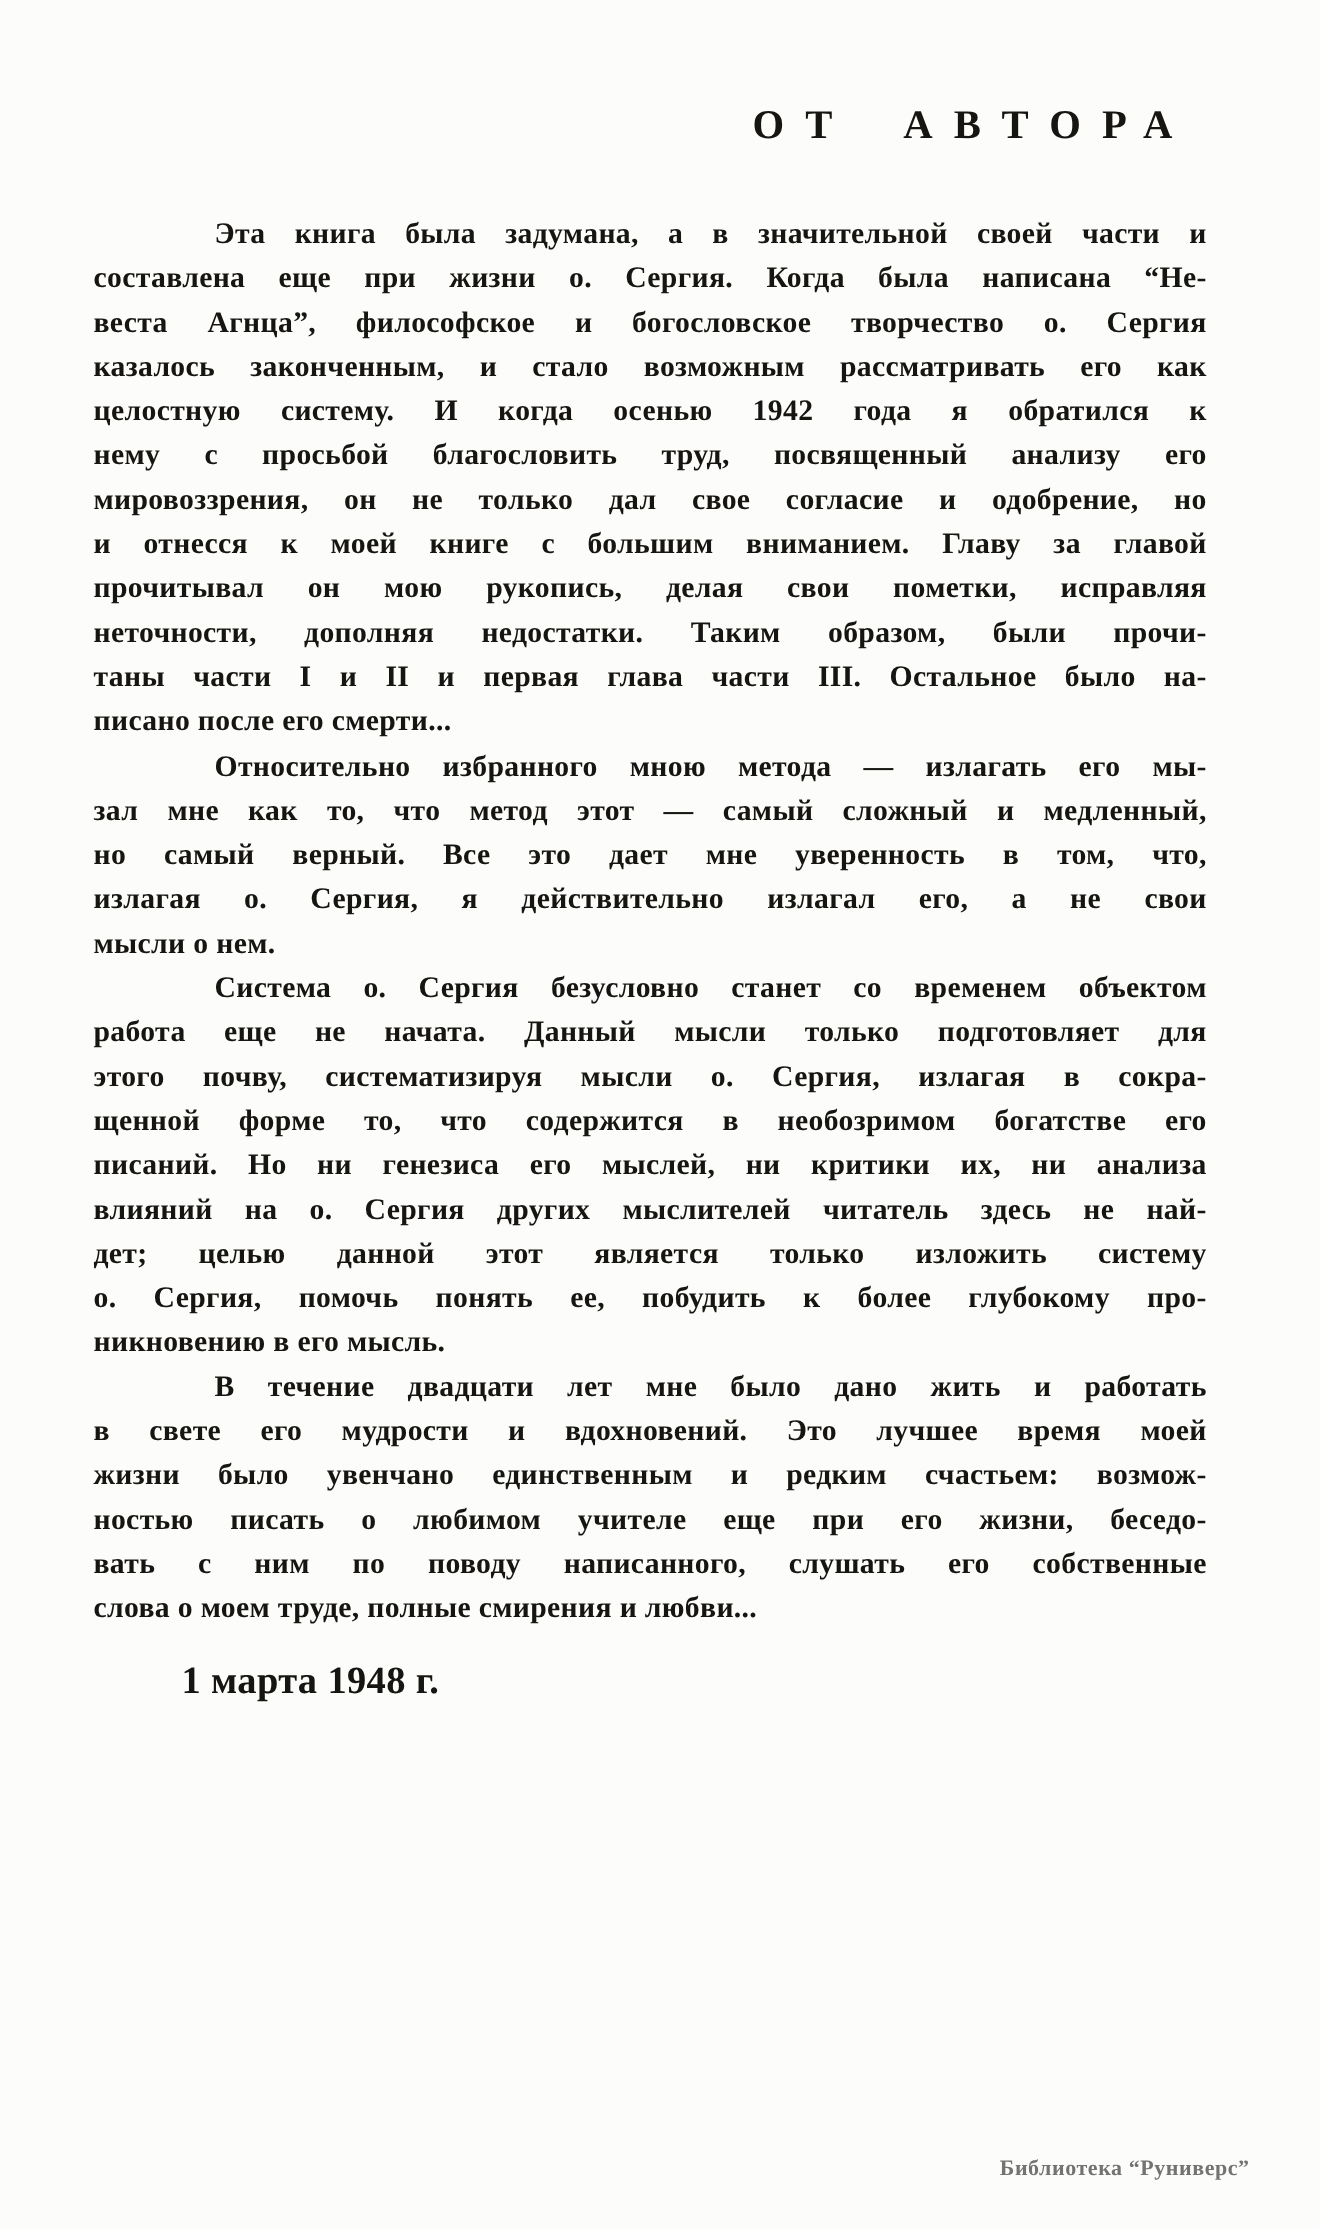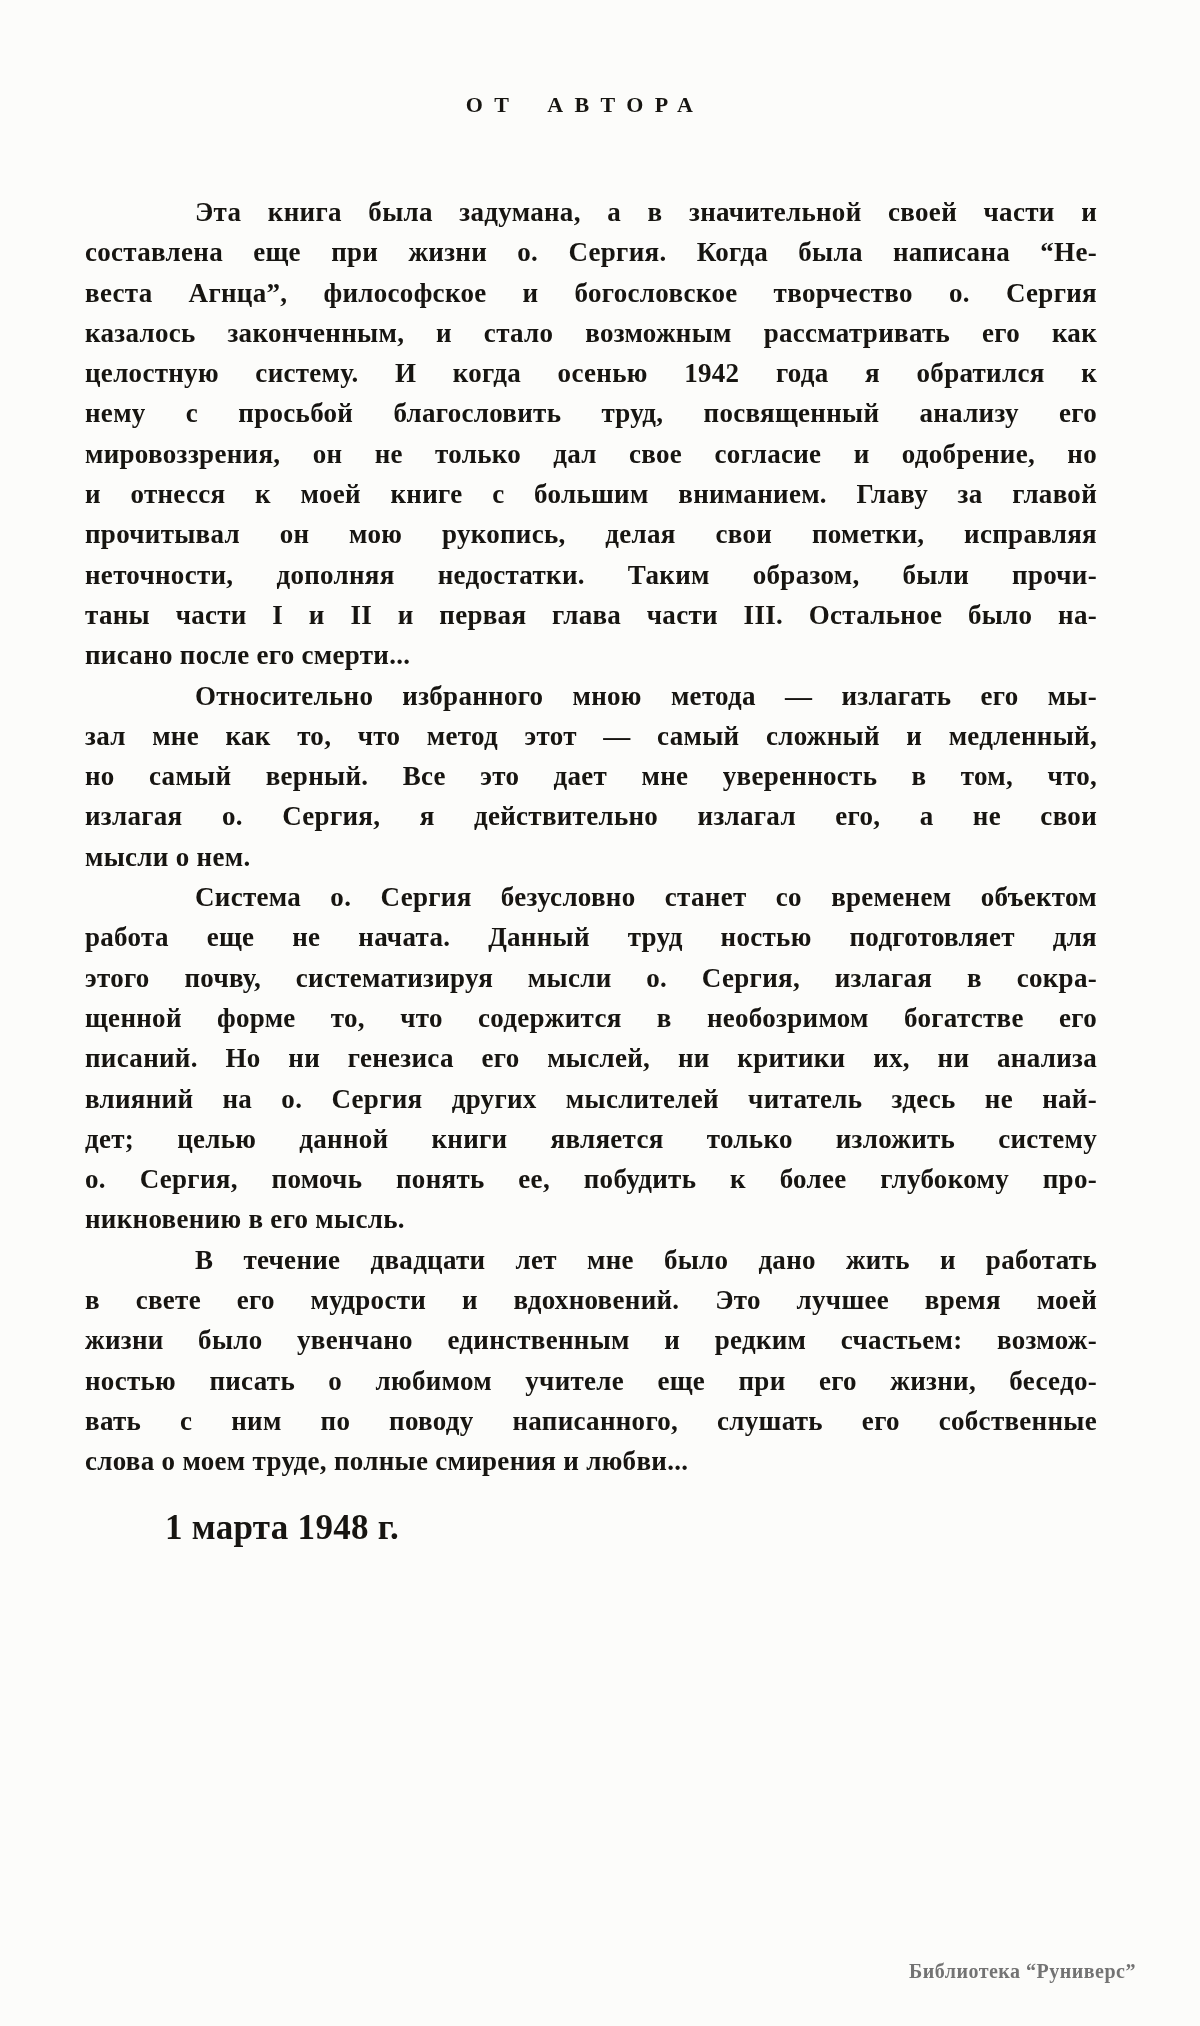--- a/index.html
+++ b/index.html
@@ -15,22 +15,22 @@
   }
   .page {
     position: absolute;
     inset: 0;
   }
   .title {
     position: absolute;
     left: 85px;
     width: 1000px;
     top: 72px;
-    text-align: center;
-    font-size: 22px;
+    text-align: right;
+    font-size: 37px;
     font-weight: bold;
     letter-spacing: 0.52em;
     word-spacing: 0.45em;
     white-space: nowrap;
     margin-top: 20px;
   }
   .text-body {
     position: absolute;
     left: 85px;
     width: 1012px;
@@ -98,26 +98,26 @@
       </div>
       <div class="paragraph">
         <div class="line indent">Относительно избранного мною метода — излагать его мы-</div>
         <div class="line">зал мне как то, что метод этот — самый сложный и медленный,</div>
         <div class="line">но самый верный. Все это дает мне уверенность в том, что,</div>
         <div class="line">излагая о. Сергия, я действительно излагал его, а не свои</div>
         <div class="line no-just">мысли о нем.</div>
       </div>
       <div class="paragraph">
         <div class="line indent">Система о. Сергия безусловно станет со временем объектом</div>
-        <div class="line">работа еще не начата. Данный труд ностью подготовляет для</div>
+        <div class="line">работа еще не начата. Данный мысли только подготовляет для</div>
         <div class="line">этого почву, систематизируя мысли о. Сергия, излагая в сокра-</div>
         <div class="line">щенной форме то, что содержится в необозримом богатстве его</div>
         <div class="line">писаний. Но ни генезиса его мыслей, ни критики их, ни анализа</div>
         <div class="line">влияний на о. Сергия других мыслителей читатель здесь не най-</div>
-        <div class="line">дет; целью данной книги является только изложить систему</div>
+        <div class="line">дет; целью данной этот является только изложить систему</div>
         <div class="line">о. Сергия, помочь понять ее, побудить к более глубокому про-</div>
         <div class="line no-just">никновению в его мысль.</div>
       </div>
       <div class="paragraph">
         <div class="line indent">В течение двадцати лет мне было дано жить и работать</div>
         <div class="line">в свете его мудрости и вдохновений. Это лучшее время моей</div>
         <div class="line">жизни было увенчано единственным и редким счастьем: возмож-</div>
         <div class="line">ностью писать о любимом учителе еще при его жизни, беседо-</div>
         <div class="line">вать с ним по поводу написанного, слушать его собственные</div>
         <div class="line no-just">слова о моем труде, полные смирения и любви...</div>

